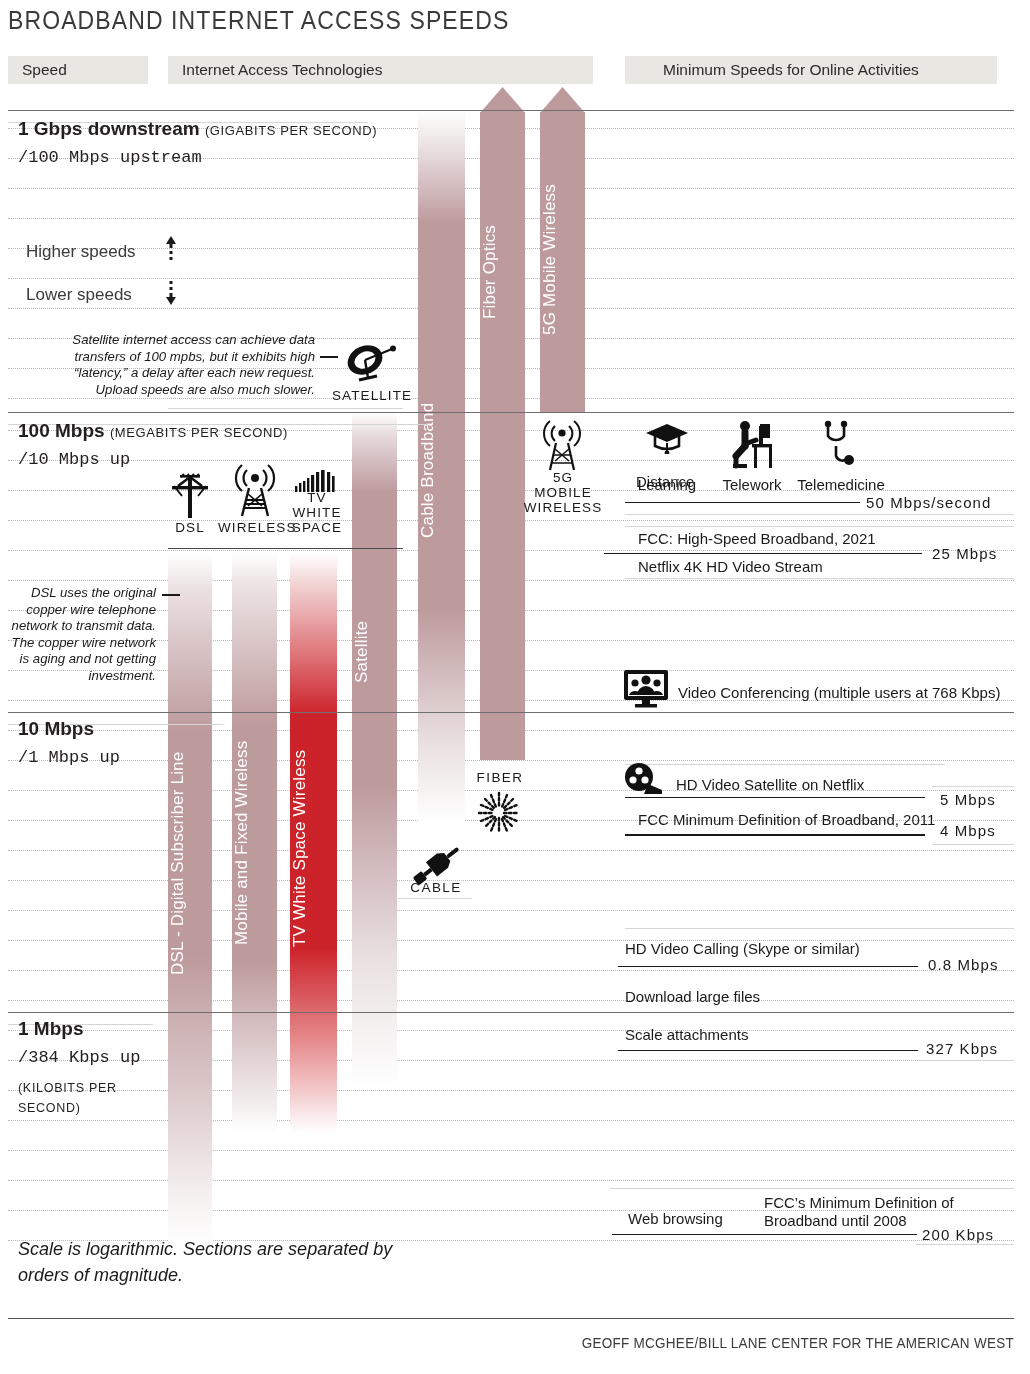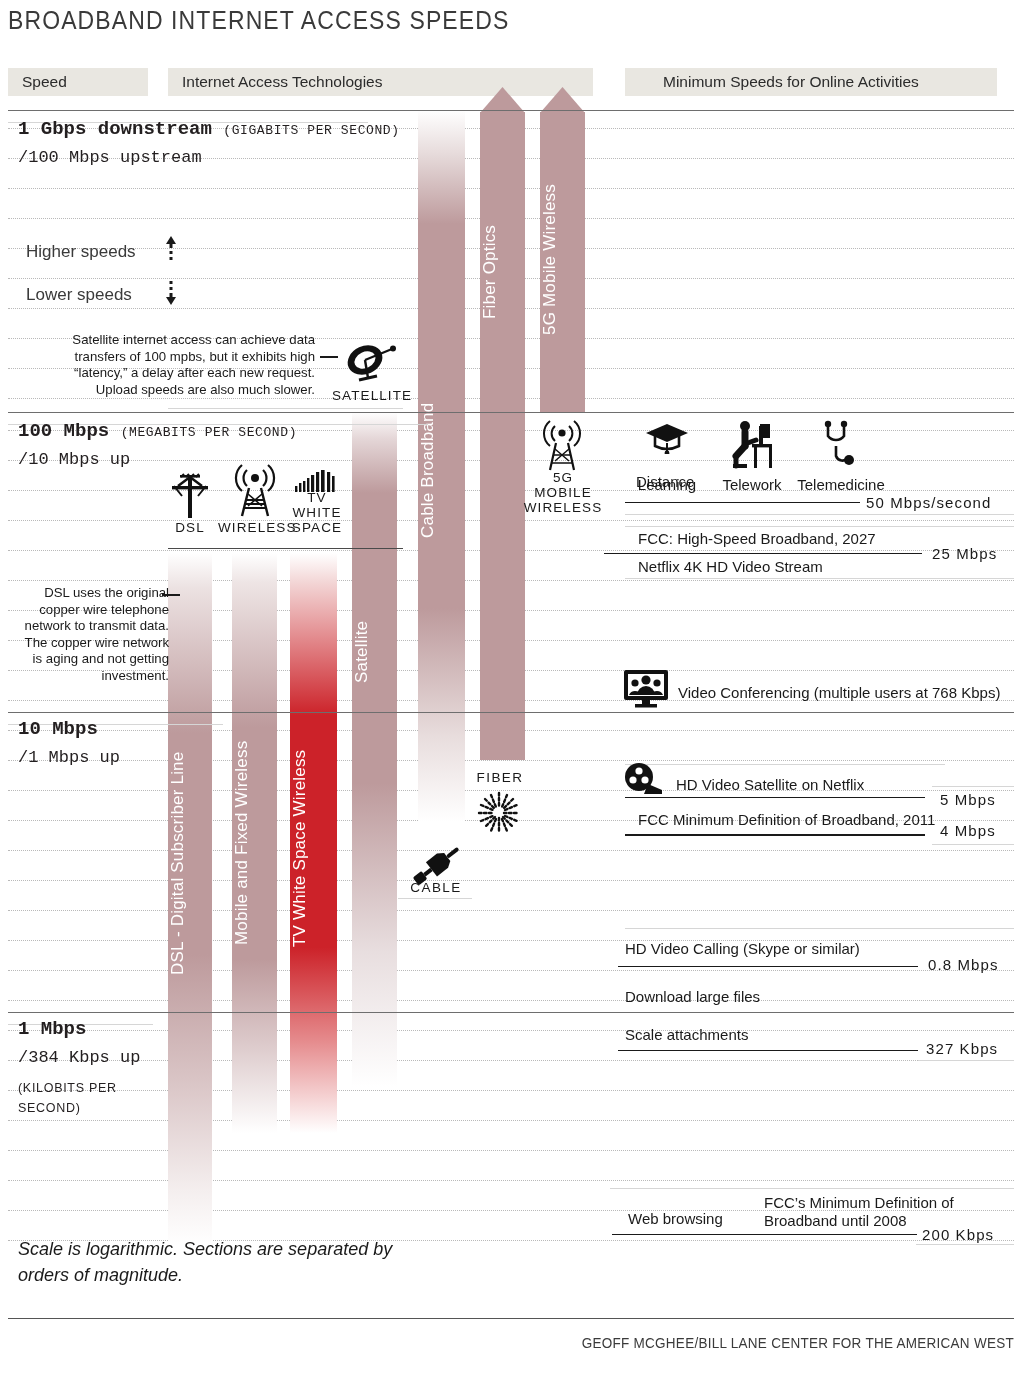--- a/index.html
+++ b/index.html
@@ -20,21 +20,20 @@
     color:#3a3a3a;
     font-stretch:condensed;
     transform:scaleX(0.92); transform-origin:left top;
   }
 
   
   .colhead {
     background:#e9e7e1; height:28px; line-height:28px;
     font-size:15.5px; color:#2b2b2b; padding-left:14px;
     white-space:nowrap;
-    margin-top:12px;
   }
   #head-speed { left:8px; top:56px; width:140px; }
   #head-tech  { left:168px; top:56px; width:425px; }
   #head-act   { left:625px; top:56px; width:372px;padding-left:38px; }
 
   
   .dotline {
     left:8px; width:1006px; height:1px;
     border-top:1px dotted #b9b9b9;
   }
@@ -61,26 +60,26 @@
   }
 
   
   .iconlabel {
     position:absolute; text-align:center;
     font-size:13.5px; letter-spacing:1.1px; color:#1a1a1a; line-height:15px;
   }
 
   
   .anno {
-    position:absolute; font-size:13.2px;
+    position:absolute; font-style:italic; font-size:13.2px;
     line-height:16.5px; color:#1a1a1a; text-align:right;
   }
 
   
-  .speed-main { position:absolute; font-size:19px; font-weight:bold; white-space:nowrap;font-family:Liberation Mono, monospace; }
+  .speed-main { position:absolute; font-size:19px; font-weight:bold; white-space:nowrap; }
   .speed-unit { font-size:13px; font-weight:normal; letter-spacing:.6px; }
   .speed-sub  { position:absolute; font-size:17px; white-space:nowrap;font-family:Liberation Mono, monospace; }
   .speed-tiny { position:absolute; font-size:12.5px; letter-spacing:.7px; }
 
   
   .act-label { position:absolute; font-size:15px; color:#1a1a1a; white-space:nowrap; }
   .act-rule  { position:absolute; height:0; border-top:1.5px solid #1a1a1a; }
   .act-value { position:absolute; font-size:15px; letter-spacing:1.1px; color:#1a1a1a; white-space:nowrap; }
 
   
@@ -302,21 +301,21 @@
     <path d="M34 3 A16 16 0 0 1 34 28" stroke="#111" stroke-width="2" fill="none"></path>
     <path d="M16 25 L10 52 M28 25 L34 52" stroke="#111" stroke-width="2.2" fill="none"></path>
     <path d="M13 37 L31 37 M11 45 L33 45" stroke="#111" stroke-width="1.6" fill="none"></path>
     <path d="M15 31 L29 43 M29 31 L15 43" stroke="#111" stroke-width="1.5" fill="none"></path>
   </svg>
 </span>
 <div class="iconlabel" style="left:518px; top:470px; width:90px; white-space:pre-line">5G
 MOBILE
 WIRELESS</div>
 
-<div class="anno" style="left:17px; top:585px; width:152px">DSL uses the original copper wire telephone network to transmit data. The copper wire network is aging and not getting investment.</div>
+<div class="anno" style="left:4px; top:585px; width:152px">DSL uses the original copper wire telephone network to transmit data. The copper wire network is aging and not getting investment.</div>
 <div class="abs" style="left:162px; top:594px; width:18px; height:0; border-top:2px solid #1a1a1a; z-index:7"></div>
 
 <div class="iconlabel" style="left:470px; top:770px; width:60px; letter-spacing:1.4px">FIBER</div>
 <span class="abs" style="left:476px; top:790px">
   <svg width="46" height="46" viewBox="0 0 46 46">
     <g stroke="#111" stroke-width="2.4" stroke-linecap="round" stroke-dasharray="2.5 2.5">
       <path d="M23 3 V18"></path>
         <path d="M23 28 V43"></path>
       <path d="M3 23 H18"></path>
         <path d="M28 23 H43"></path>
@@ -386,21 +385,21 @@
     <circle cx="27" cy="40" r="5" fill="#111"></circle>
   </svg>
 </span>
 <div class="act-label" style="left:796px; top:476px; text-align:center; width:90px">Telemedicine</div>
 
 <div class="act-rule" style="left:625px; top:502px; width:235px"></div>
 <div class="act-value" style="left:866px; top:494px">50 Mbps/second</div>
 <div class="abs thinline" style="left:625px; top:514px; width:389px"></div>
 
 <div class="abs thinline" style="left:625px; top:526px; width:389px"></div>
-<div class="act-label" style="left:638px; top:530px">FCC: High-Speed Broadband, 2027</div>
+<div class="act-label" style="left:638px; top:530px">FCC: High-Speed Broadband, 2021</div>
 <div class="act-rule" style="left:604px; top:553px; width:318px"></div>
 <div class="act-value" style="left:932px; top:545px">25 Mbps</div>
 <div class="act-label" style="left:638px; top:558px">Netflix 4K HD Video Stream</div>
 <div class="abs thinline" style="left:625px; top:578px; width:389px"></div>
 
 <span class="abs" style="left:622px; top:668px">
   <svg width="48" height="40" viewBox="0 0 48 40">
     <rect x="2" y="2" width="44" height="30" rx="2" fill="#111"></rect>
     <rect x="6" y="6" width="36" height="22" fill="#fff"></rect>
     <circle cx="24" cy="12" r="4.6" fill="#111"></circle>

